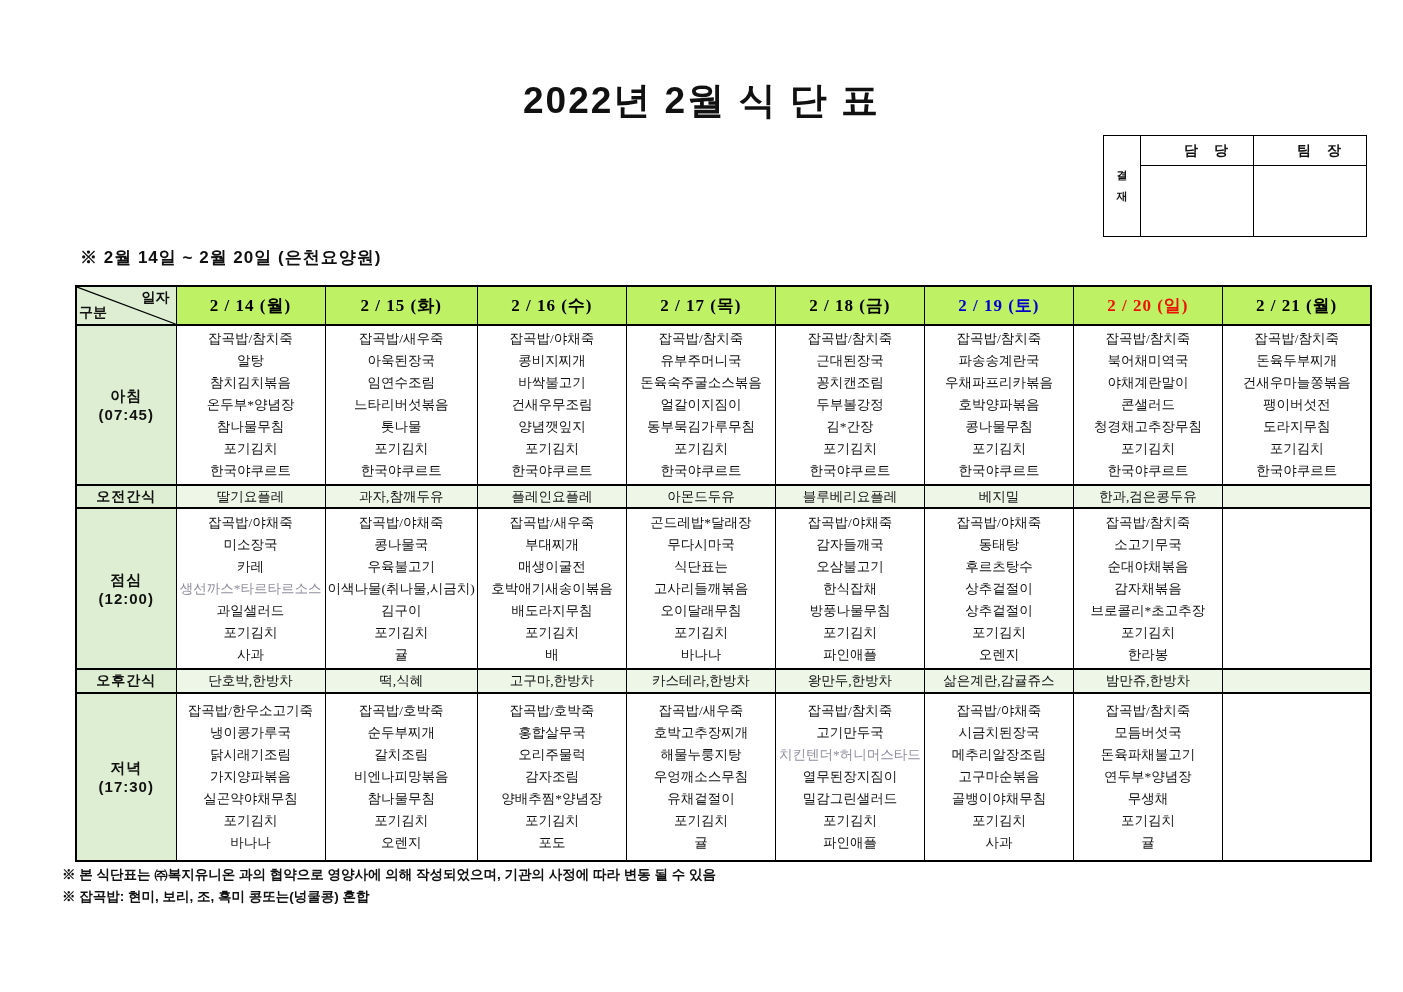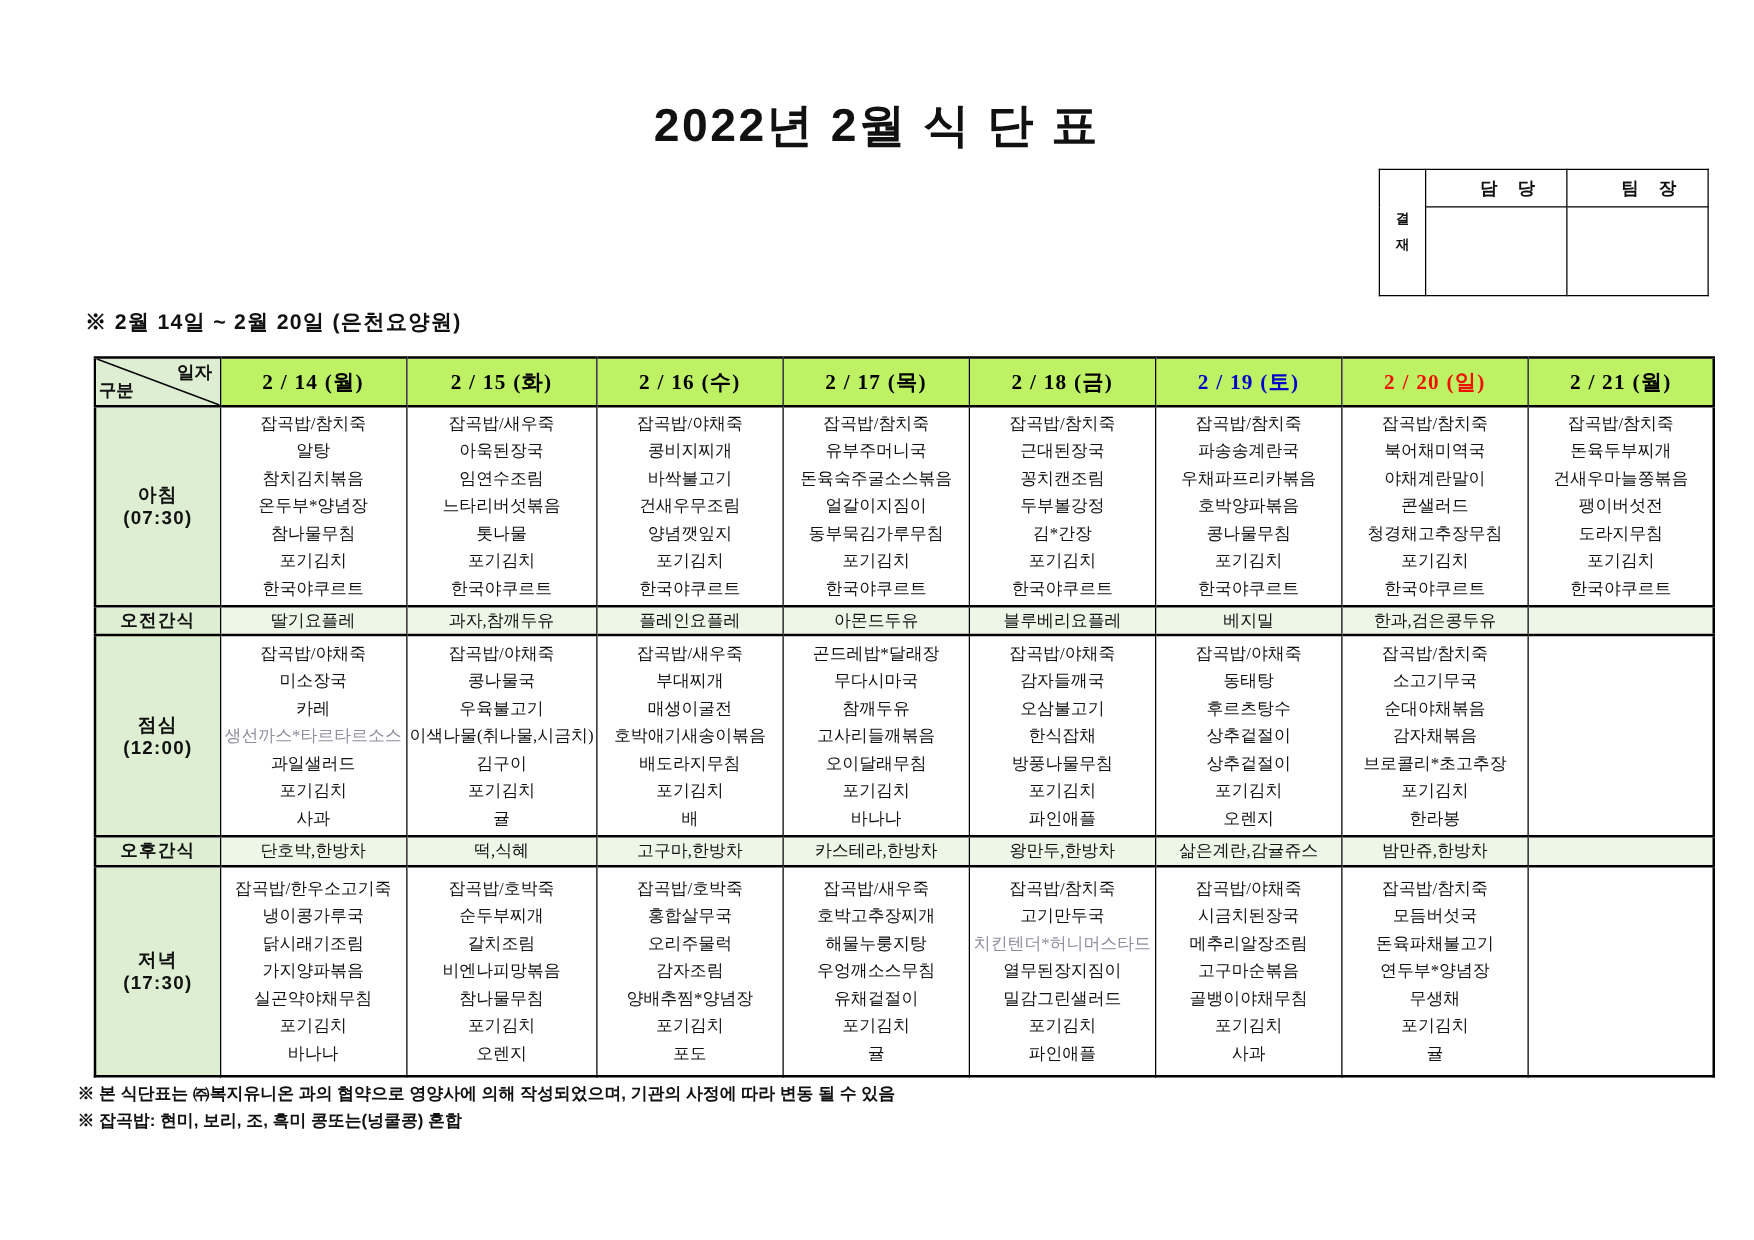--- a/index.html
+++ b/index.html
@@ -19,21 +19,21 @@
   }
   .approval th, .approval td { border:1px solid #000; padding:0; }
   .approval .stamp { width:36px; }
   .approval .stamp-text {
     width:1em; margin:0 auto; word-break:break-all;
     font-size:11px; font-weight:bold; line-height:1.9; letter-spacing:0;
   }
   .approval .ap-h { width:88px; height:29px; font-size:14px; font-weight:bold; letter-spacing:6px; text-align:center;padding-left:24px; }
   .approval .ap-sign { height:70px; }
   .subtitle {
-    position:absolute; top:246px; left:68px;
+    position:absolute; top:246px; left:80px;
     font-size:17px; font-weight:bold; letter-spacing:1px;
   }
   
   .menu-table {
     position:absolute; top:285px; left:75px;
     border-collapse:collapse; table-layout:fixed;
     border:2px solid #000;
     font-family:"Liberation Serif", "DejaVu Serif", serif;
   }
   .menu-table th, .menu-table td {
@@ -124,21 +124,21 @@
         <th class="date-th" style="color: rgb(0, 0, 0);">2 / 18 (금)</th>
         <th class="date-th" style="color: rgb(0, 0, 204);">2 / 19 (토)</th>
         <th class="date-th" style="color: rgb(238, 17, 0);">2 / 20 (일)</th>
         <th class="date-th" style="color: rgb(0, 0, 0);">2 / 21 (월)</th>
       </tr>
   </thead>
   <tbody>
       <tr class="meal r-breakfast">
         <th class="row-label">
           <div>아침</div>
-          <div>(07:30)</div>
+          <div>(07:45)</div>
         </th>
         <td>
           <div>잡곡밥/참치죽</div>
           <div>알탕</div>
           <div>참치김치볶음</div>
           <div>온두부*양념장</div>
           <div>참나물무침</div>
           <div>포기김치</div>
           <div>한국야쿠르트</div>
         </td>
@@ -247,21 +247,21 @@
           <div>부대찌개</div>
           <div>매생이굴전</div>
           <div>호박애기새송이볶음</div>
           <div>배도라지무침</div>
           <div>포기김치</div>
           <div>배</div>
         </td>
         <td>
           <div>곤드레밥*달래장</div>
           <div>무다시마국</div>
-          <div>참깨두유</div>
+          <div>식단표는</div>
           <div>고사리들깨볶음</div>
           <div>오이달래무침</div>
           <div>포기김치</div>
           <div>바나나</div>
         </td>
         <td>
           <div>잡곡밥/야채죽</div>
           <div>감자들깨국</div>
           <div>오삼불고기</div>
           <div>한식잡채</div>

